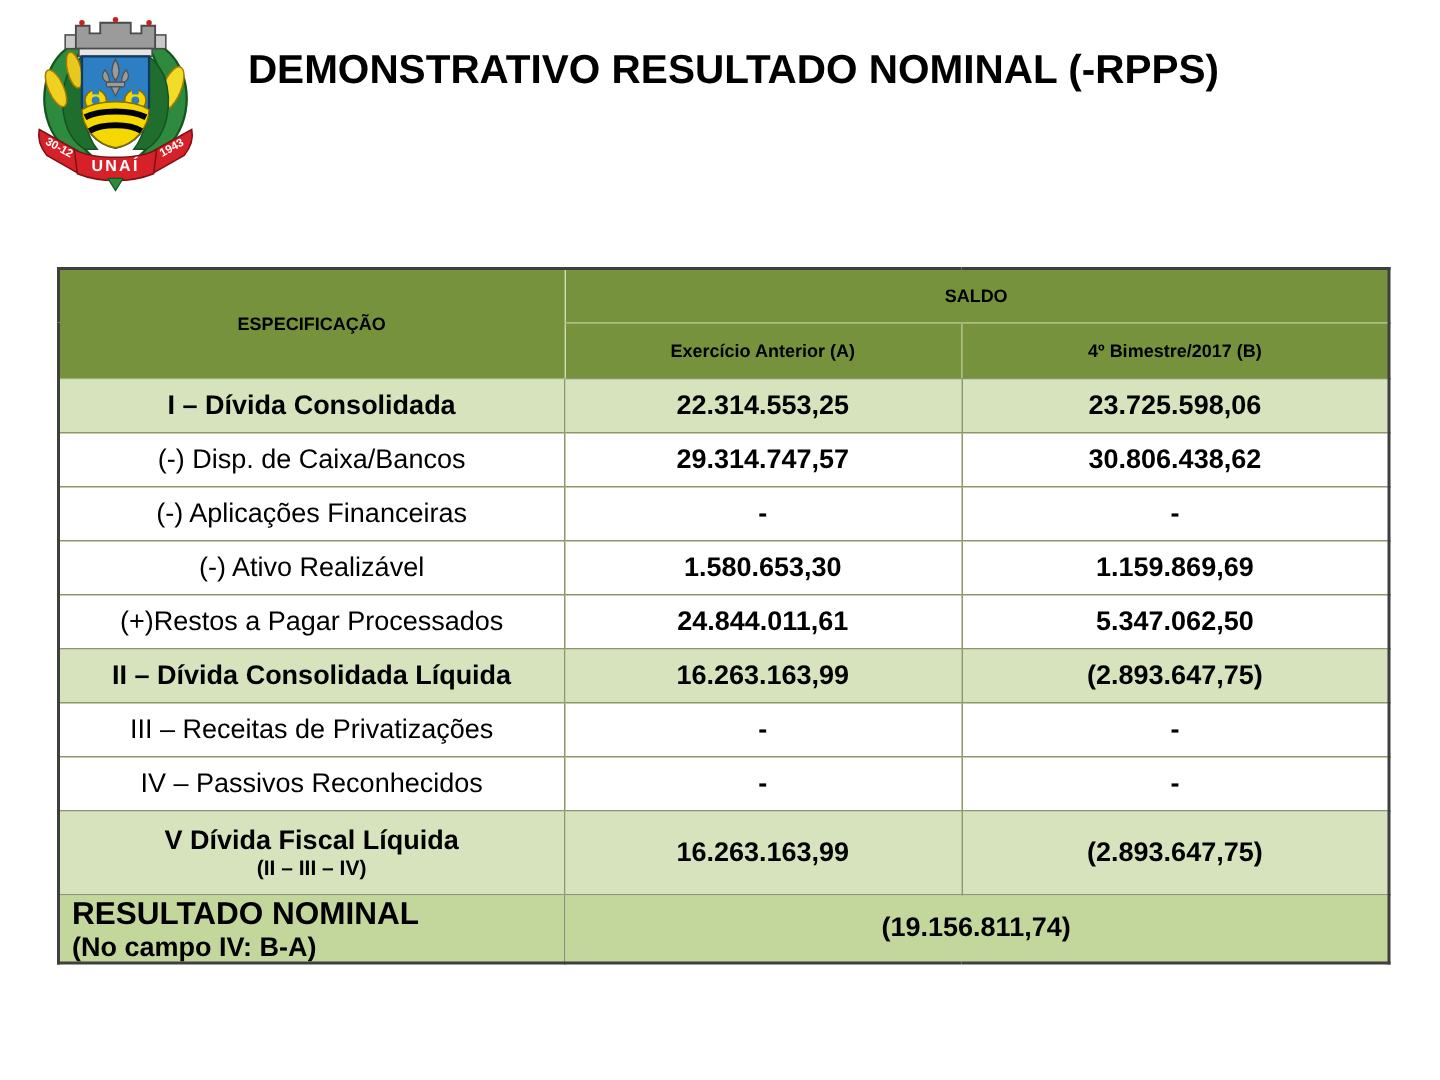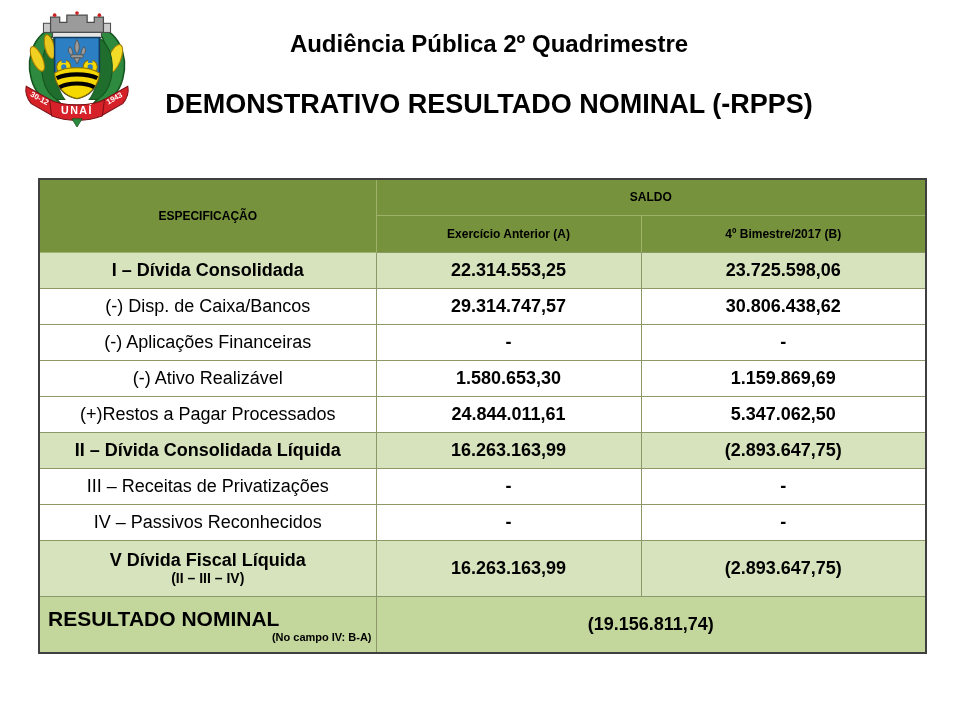--- a/index.html
+++ b/index.html
@@ -30,24 +30,24 @@
   }
   .demo thead tr.h1row{height:36px;}
   .demo thead tr.h2row{height:37px;}
   .demo thead tr.h2row th{border-bottom-color:var(--border-inner,#8c9868);}
   .demo tbody tr{height:36px;font-size:18px;background:#ffffff;}
   .demo tbody td.val{font-weight:bold;}
   .demo tbody tr.hl{background:var(--row-highlight,#D6E3BC);}
   .demo tbody tr.hl td.lbl{font-weight:bold;}
   .demo tbody tr.vrow{height:56px;padding-left:40px;}
   .demo .sub2{font-size:14px;font-weight:bold;line-height:1.05;}
-  .demo tbody tr.result{height:57px;background:var(--result-row,#C3D69B);}
+  .demo tbody tr.result{height:41px;background:var(--result-row,#C3D69B);}
   .demo tr.result td.rlabel{text-align:left;padding-left:8px;}
   .demo .rtitle{font-size:21px;font-weight:bold;line-height:1.2;}
-  .demo .rsub{font-size:11px;font-weight:bold;line-height:1.1;text-align:right;}
+  .demo .rsub{font-size:18px;font-weight:bold;line-height:1.1;}
   .demo td.rvalue{font-weight:bold;font-size:18px;vertical-align:middle;}
   .note{
     position:absolute;left:38px;top:657px;width:880px;
     font-style:italic;font-size:19px;line-height:1.35;
   }
   .note p{margin:0;}
 </style>
 </head>
 <body>
 
@@ -104,21 +104,20 @@
     <path d="M110,79 L85,93 L84,108 L105,96 C110,90 111,84 110,79 Z" fill="#d62128" stroke="#7a1217" stroke-width="1"></path>
     <path d="M33,92 C45,99 75,99 87,92 L85,108 C70,114 50,114 35,108 Z" fill="#d62128" stroke="#7a1217" stroke-width="1"></path>
     <path d="M55,111 h10 l-5,8 Z" fill="#2d8a3e" stroke="#14541f" stroke-width="0.8"></path>
     <text x="22" y="93" transform="rotate(29 22 93)" font-size="7.5" font-weight="bold" fill="#ffffff" text-anchor="middle" font-family="Liberation Sans, sans-serif">30-12</text>
     <text x="60" y="106" font-size="10.5" font-weight="bold" fill="#ffffff" text-anchor="middle" letter-spacing="1.5" font-family="Liberation Sans, sans-serif">UNAÍ</text>
     <text x="98" y="93" transform="rotate(-29 98 93)" font-size="7.5" font-weight="bold" fill="#ffffff" text-anchor="middle" font-family="Liberation Sans, sans-serif">1943</text>
   </g>
 </svg>
 
 <div class="titles">
-  <h1 class="title">Audiência Pública 2º Quadrimestre</h1>
   <h2 class="subtitle">DEMONSTRATIVO RESULTADO NOMINAL (-RPPS)</h2>
 </div>
 
 <table class="demo">
   <colgroup>
     <col style="width:337px">
     <col style="width:265px">
     <col style="width:285px">
   </colgroup>
   <thead>

